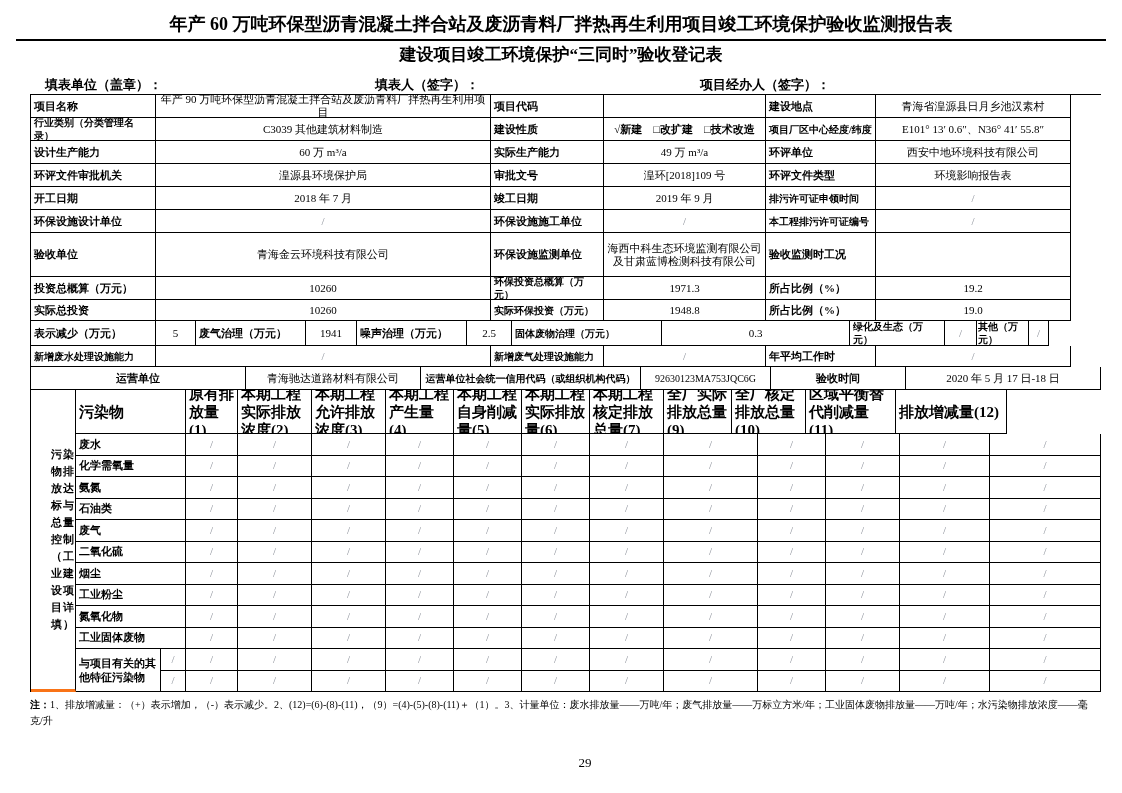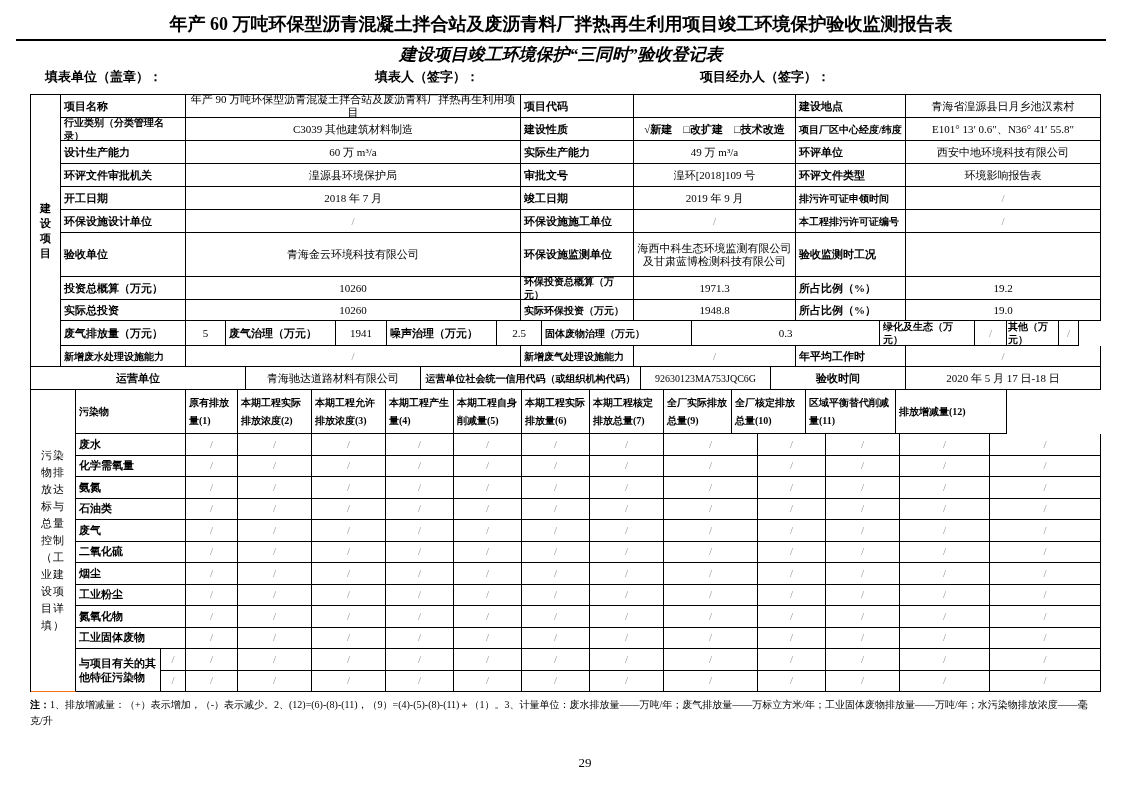--- a/index.html
+++ b/index.html
@@ -1,22 +1,22 @@
 <!DOCTYPE html>
 <html><head>
 <meta charset="utf-8">
 <style>
   html,body{margin:0;padding:0;background:#fff;}
   body{width:1122px;height:793px;font-family:"Liberation Serif","DejaVu Serif",serif;color:#000;}
   .sheet{position:relative;width:1122px;height:793px;overflow:hidden;}
   .rpt-header{padding-top:16px;text-align:center;font-weight:bold;font-size:18px;line-height:16px;}
   .head-rule{margin:7px 16px 0 16px;border-bottom:2px solid #000;}
-  .doc-title{margin-top:4px;text-align:center;font-weight:bold;font-size:17px;line-height:20px;font-style:italic;}
+  .doc-title{margin-top:4px;text-align:center;font-weight:bold;font-size:17px;line-height:20px;}
   .sign-row{position:relative;height:20px;margin-top:3px;font-weight:bold;font-size:13px;}
-  .sign-row span{position:absolute;top:0;}
+  .sign-row span{position:absolute;top:8px;}
   .sign-unit{left:45px;} .sign-filler{left:375px;} .sign-handler{left:700px;}
 
   
   .cell{box-sizing:border-box;border-right:1px solid #000;border-bottom:1px solid #000;
         display:flex;align-items:center;padding:1px 3px;overflow:hidden;font-size:11px;line-height:13px;}
   .lab{font-weight:bold;}
   .val{justify-content:center;text-align:center;}
   .c{justify-content:center;text-align:center;}
   .fs10{font-size:10px;}
   .slash{color:#8a8f98;}
@@ -32,26 +32,26 @@
   .h23{height:23px;} .h21{height:21px;} .h25{height:25px;} .h44{height:44px;}
   .wL1{width:125px;} .wV1{width:335px;} .wL2{width:113px;} .wV2{width:162px;} .wL3{width:110px;} .wV3{width:195px;}
   
   .ta{width:125px;} .tb{width:40px;} .tc{width:110px;} .td{width:51px;} .te{width:110px;} .tf{width:45px;}
   .tg{width:150px;} .th{width:188px;} .ti{width:95px;} .tj{width:32px;} .tk{width:52px;padding:1px 1px;} .tl{width:20px;}
   
   .oa{width:215px;} .ob{width:175px;} .oc{width:220px;} .od{width:130px;} .oe{width:135px;} .of{width:195px;}
 
   
   .ltable{margin-left:30px;width:1070px;border-left:1px solid #000;display:flex;box-sizing:content-box;}
-  .l-side{box-sizing:border-box;width:45px;border-right:1px solid #000;border-bottom:1px solid #f97316;
-          display:flex;align-items:center;justify-content:center;font-weight:normal;}
+  .l-side{box-sizing:border-box;width:45px;border-right:1px solid #000;border-bottom:3px solid #f97316;
+          display:flex;align-items:center;justify-content:flex-end;font-weight:bold;}
   .l-side span{display:block;width:24px;font-size:11px;line-height:17px;word-break:break-all;text-align:center;letter-spacing:1px;}
   .l-body{width:1025px;display:flex;flex-direction:column;}
   .lhead{display:flex;height:44px;}
-  .hc{font-weight:bold;font-size:10px;line-height:18px;align-items:center;}
+  .hc{font-weight:bold;font-size:15px;line-height:18px;align-items:center;}
   .lrow{display:flex;height:21.5px;}
   .pname{font-weight:bold;}
   .pw-name{width:110px;} .pw1{width:52px;} .pw2{width:74px;} .pw3{width:74px;} .pw4{width:68px;}
   .pw5{width:68px;} .pw6{width:68px;} .pw7{width:74px;} .pw8{width:94px;} .pw9{width:68px;}
   .pw10{width:74px;} .pw11{width:90px;} .pw12{width:111px;}
   .lrow-sp{display:flex;height:43px;}
   .sp-name{width:85px;height:43px;line-height:14px;}
   .pw-extra{width:25px;}
   .sp-right{display:flex;flex-direction:column;width:940px;}
 
@@ -70,23 +70,20 @@
   <div class="doc-title">建设项目竣工环境保护“三同时”验收登记表</div>
 
   <div class="sign-row">
     <span class="sign-unit">填表单位（盖章）：</span>
     <span class="sign-filler">填表人（签字）：</span>
     <span class="sign-handler">项目经办人（签字）：</span>
   </div>
 
   <div class="utable">
     <div class="u-main">
-      <div class="u-side">
-        <span>建设项目</span>
-      </div>
       <div class="u-rows">
 
         <div class="urow h23">
           <div class="cell lab wL1">项目名称</div>
           <div class="cell val wV1">年产 90 万吨环保型沥青混凝土拌合站及废沥青料厂拌热再生利用项目</div>
           <div class="cell lab wL2">项目代码</div>
           <div class="cell val wV2"></div>
           <div class="cell lab wL3">建设地点</div>
           <div class="cell val wV3">青海省湟源县日月乡池汉素村</div>
         </div>
@@ -157,21 +154,21 @@
         <div class="urow h21">
           <div class="cell lab wL1">实际总投资</div>
           <div class="cell val wV1">10260</div>
           <div class="cell lab wL2 fs10">实际环保投资（万元）</div>
           <div class="cell val wV2">1948.8</div>
           <div class="cell lab wL3">所占比例（%）</div>
           <div class="cell val wV3">19.0</div>
         </div>
 
         <div class="urow h25">
-          <div class="cell lab ta">废气排放量（万元）</div>
+          <div class="cell lab ta">表示减少（万元）</div>
           <div class="cell val tb">5</div>
           <div class="cell lab tc">废气治理（万元）</div>
           <div class="cell val td">1941</div>
           <div class="cell lab te">噪声治理（万元）</div>
           <div class="cell val tf">2.5</div>
           <div class="cell lab tg fs10">固体废物治理（万元）</div>
           <div class="cell val th">0.3</div>
           <div class="cell lab ti fs10">绿化及生态（万元）</div>
           <div class="cell val tj slash">/</div>
           <div class="cell lab tk fs10">其他（万元）</div>

